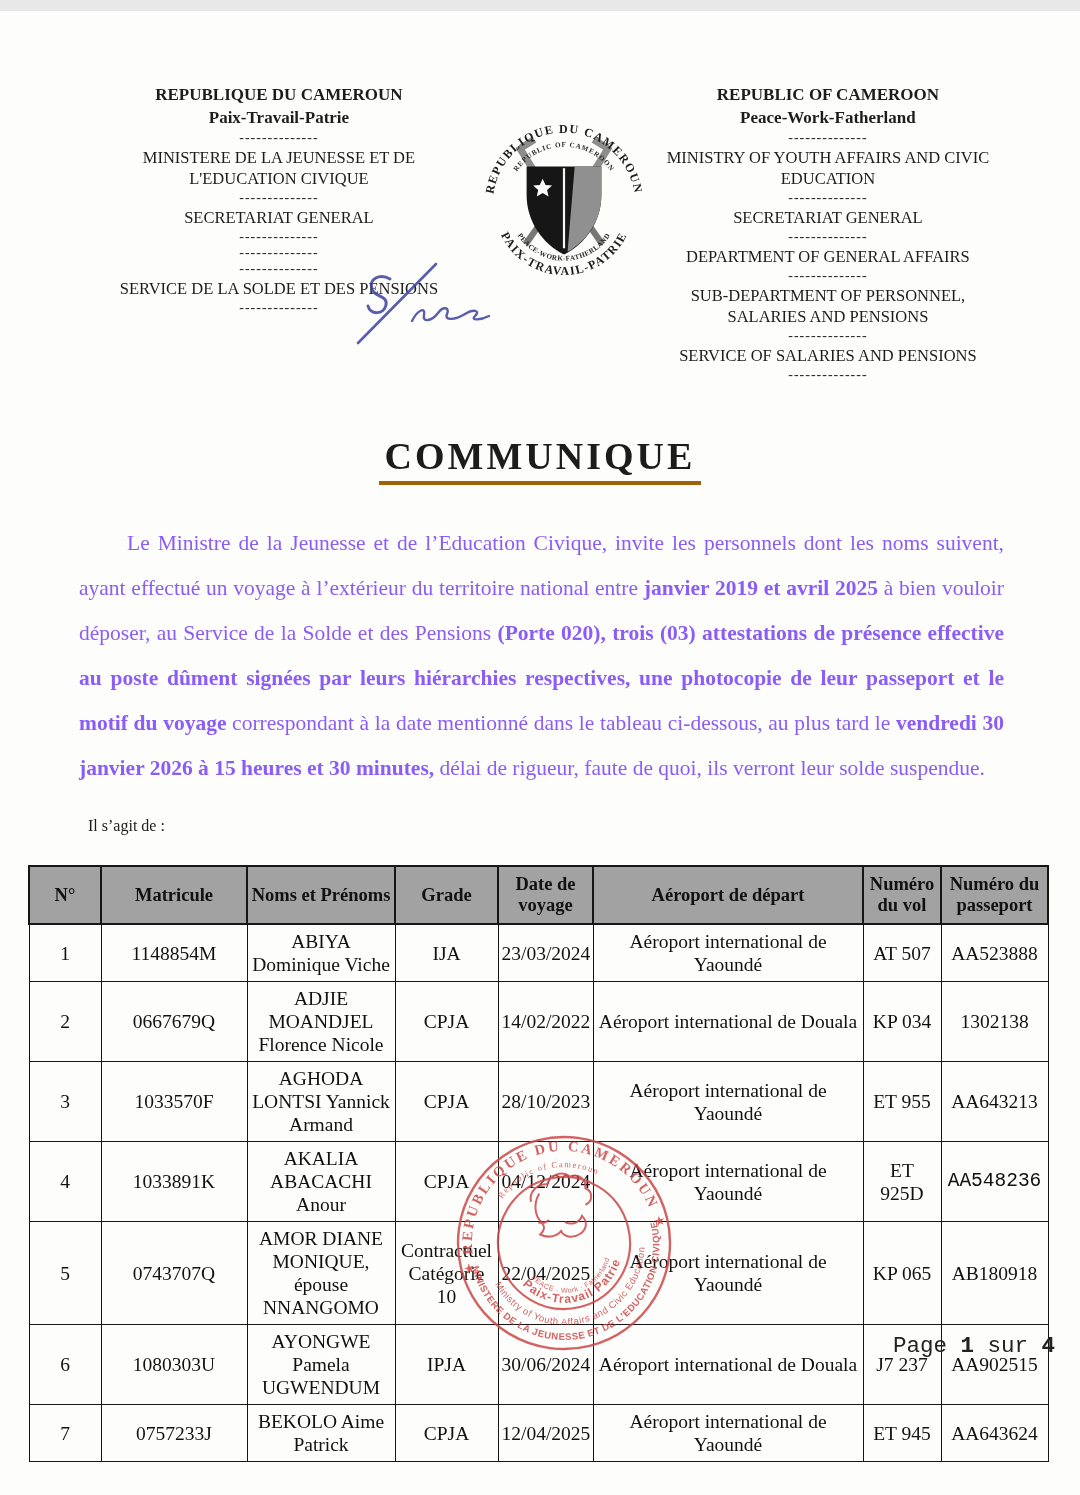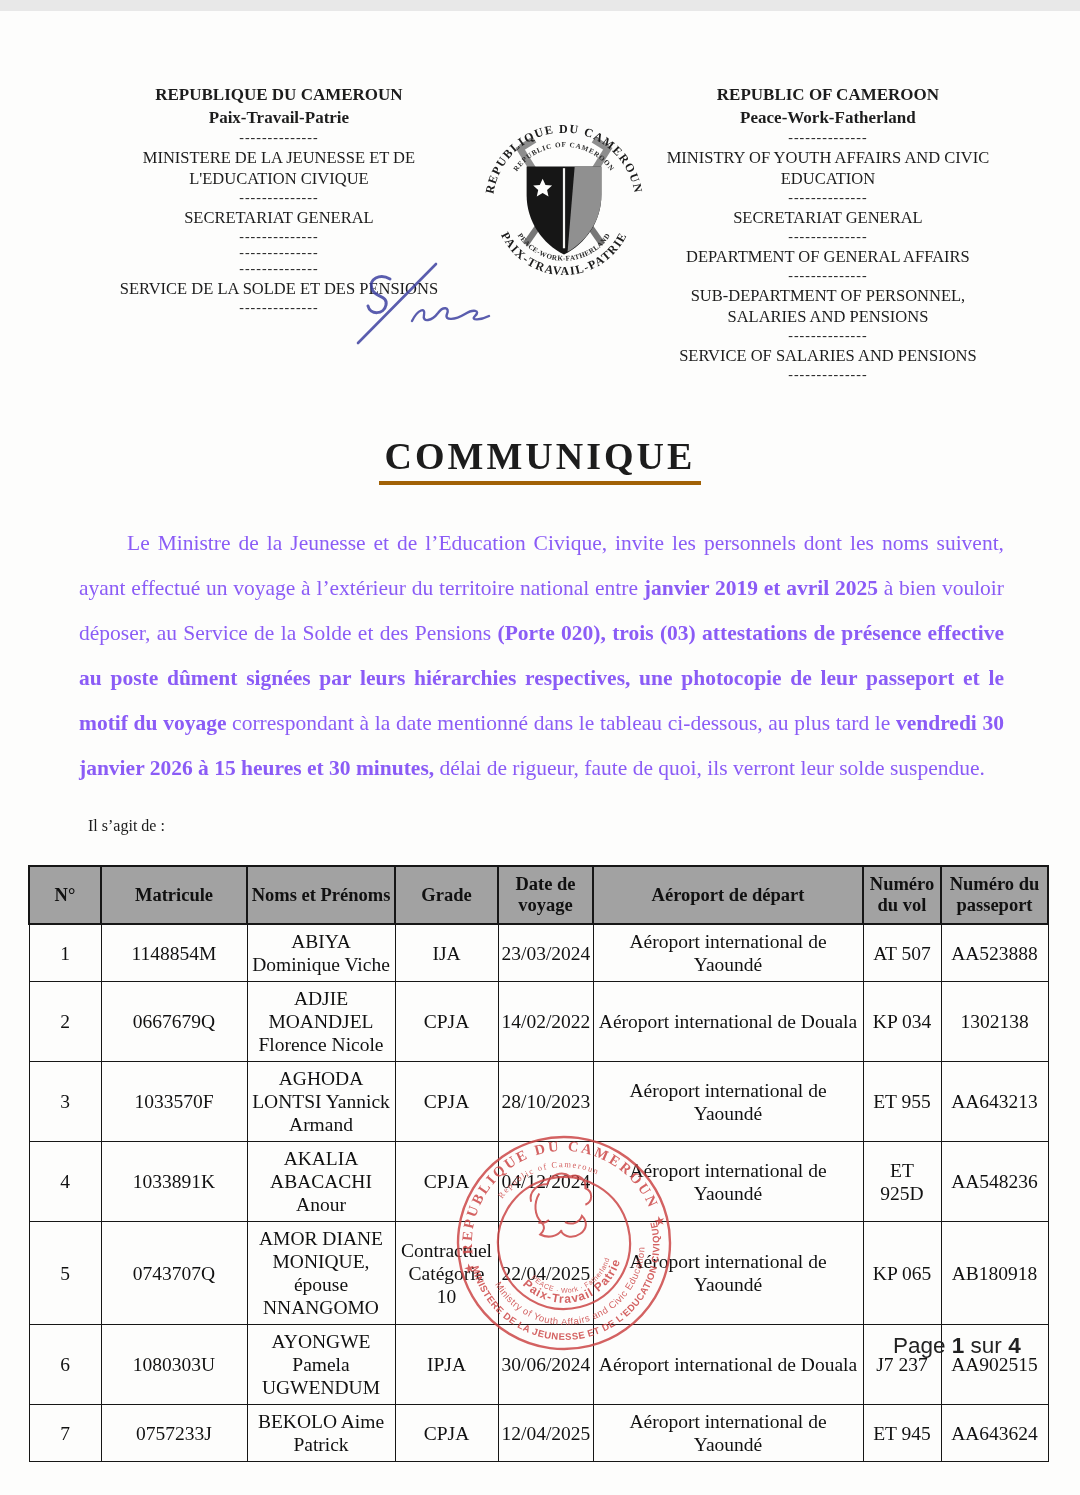--- a/index.html
+++ b/index.html
@@ -38,33 +38,33 @@
   }
   table.main th{
     background:#a2a2a2;border:2px solid #161616;font-weight:bold;
     font-size:18.5px;line-height:21px;padding:6px 2px;height:44px;
   }
   table.main td{
     border:1.8px solid #161616;text-align:center;vertical-align:middle;
     padding:5px 3px;line-height:23px;
   }
   td.name-cell{text-align:left;padding-left:8px;}
-  td.no-bb{border-bottom:none;}
+  td.no-bb{border-bottom:none;font-family:Liberation Mono, monospace;}
   td.no-bt{border-top:none;}
   td.va-top{vertical-align:top;padding-top:3px;}
   
   .stamp{
     position:absolute;left:448px;top:1116px;width:232px;height:232px;
     opacity:.84;transform:rotate(-14deg);pointer-events:none;
   }
   .sig{position:absolute;left:328px;top:240px;width:175px;height:98px;pointer-events:none;}
   
   .footer{
     position:absolute;left:893px;top:1322px;
-    font-family:Liberation Sans, sans-serif;
+    font-family:Liberation Mono, monospace;
     font-size:22.5px;color:#222;
   }
   .footer .b{font-weight:bold;}
 </style>
 </head>
 <body>
 
 <div class="page">
 
   <div class="letterhead">

